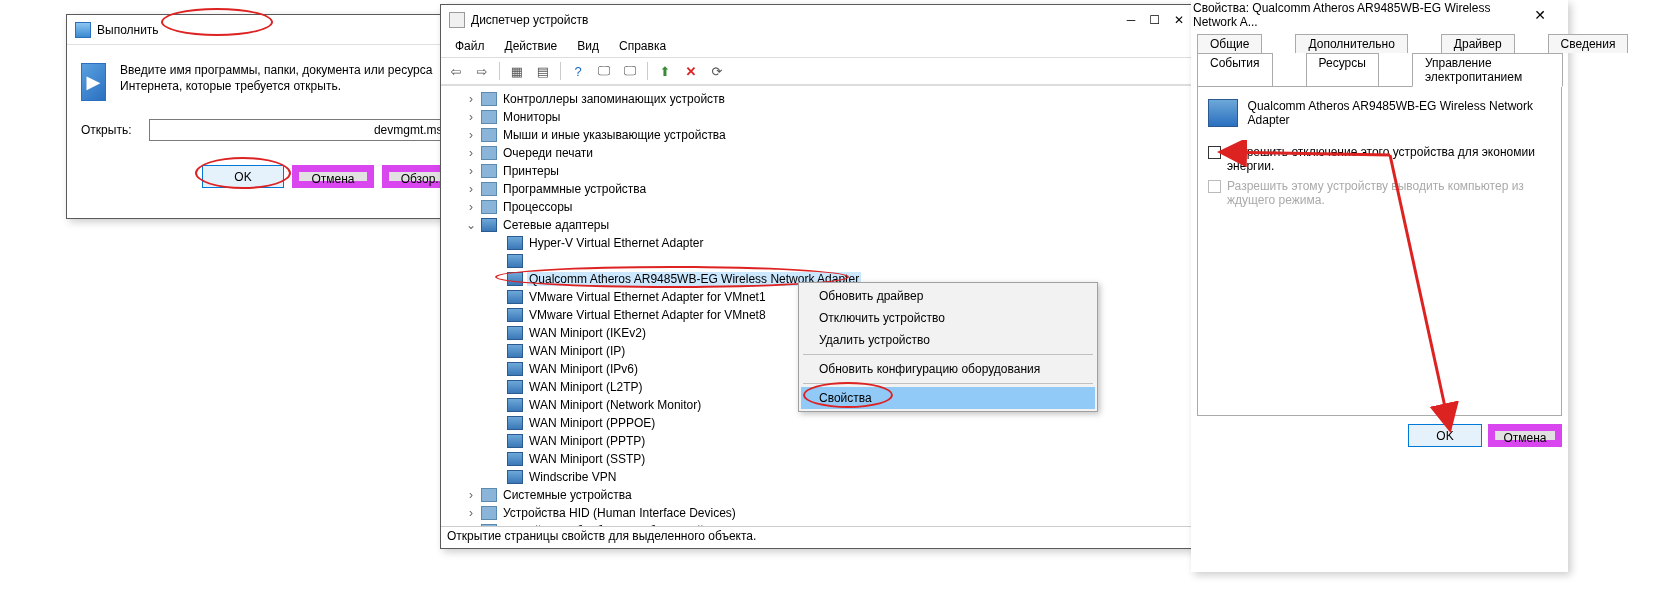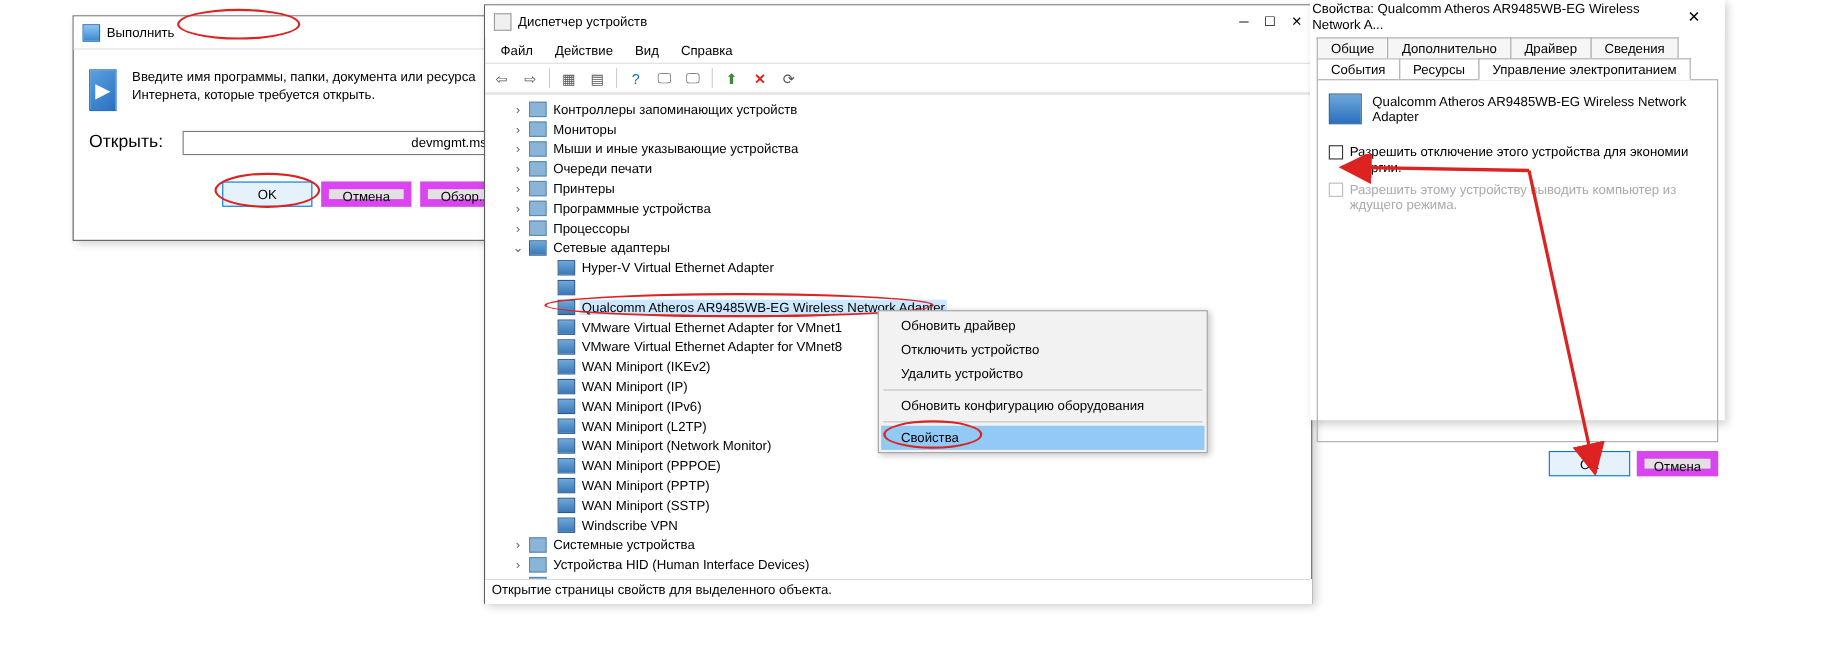--- a/index.html
+++ b/index.html
@@ -10,21 +10,21 @@
 
 #run-dialog { left: 18px; top: 14px; width: 413px; height: 205px; margin-left: 48px; }
 .titlebar { height: 30px; display: flex; align-items: center; padding: 0 8px; background: #fff; border-bottom: 1px solid #e0e0e0; }
 .titlebar .title { flex: 1; font-size: 12px; }
 .titlebar .close { width: 40px; text-align: center; font-size: 14px; cursor: pointer; }
 .run-body { padding: 18px 14px 10px 14px; }
 .run-top { display: flex; gap: 14px; }
 .run-icon { width: 38px; height: 38px; background: linear-gradient(135deg,#5aa0e0,#2a70c0); border: 1px solid #2a70c0; display: flex; align-items: center; justify-content: center; color: #fff; font-size: 18px; }
 .run-desc { font-size: 12px; line-height: 1.3; }
 .run-row { display: flex; align-items: center; gap: 18px; margin-top: 18px; }
-.run-row label { font-size: 16px; }
+.run-row label { font-size: 12px; }
 .combo { flex: 1; height: 22px; border: 1px solid #7a7a7a; display: flex; align-items: center; padding: 0 6px; position: relative; }
 .combo input { border: none; outline: none; flex: 1; font-size: 12px; text-align: right; }
 .combo .arrow { font-size: 10px; color: #555; }
 .btn-row { display: flex; justify-content: flex-end; gap: 8px; padding: 14px 14px 14px 14px; }
 .btn { min-width: 82px; height: 23px; border: 7px solid #d946ef; background: #e1e1e1; font-size: 12px; cursor: pointer; }
 .btn.default { border: 1px solid #0078d7; background: #e5f1fb; }
 
 .ring-red { border: 2.5px solid #d22; border-radius: 50%/50%; position: absolute; pointer-events: none; }
 
 
@@ -48,24 +48,24 @@
 .icon-net { background: linear-gradient(#6ea8d8,#3a78b8); border: 1px solid #2a5a90; }
 .statusbar { position: absolute; bottom: 0; left: 0; right: 0; height: 22px; border-top: 1px solid #ccc; padding: 2px 6px; font-size: 12px; background: #fff; }
 
 
 .ctxmenu { position: absolute; left: 798px; top: 282px; width: 300px; background: #f2f2f2; border: 1px solid #a0a0a0; box-shadow: 2px 2px 6px rgba(0,0,0,0.25); z-index: 50; padding: 2px; }
 .ctxmenu .item { padding: 4px 18px; font-size: 12px; cursor: pointer; }
 .ctxmenu .sep { height: 1px; background: #c0c0c0; margin: 3px 2px; }
 .ctxmenu .item.hov { background: #91c9f7; }
 
 
-#props { left: 1191px; top: 0; width: 377px; height: 382px; border: none; }
+#props { left: 1191px; top: 0; width: 377px; height: 572px; border: none; }
 #props .titlebar { border-bottom: none; padding-left: 2px; }
 .tabs { padding: 4px 6px 0 6px; }
-.tabrow { display: flex; }
+.tabrow { display: flex; gap: 34px; }
 .tab { border: 1px solid #aaa; border-bottom: none; padding: 2px 12px; font-size: 12px; background: #fff; margin-right: -1px; cursor: pointer; position: relative; }
 .tab.back { background: #f6f6f6; z-index: 1; }
 .tab.active { background: #fff; z-index: 3; border-bottom: 1px solid #fff; margin-bottom: -1px; }
 .tabpanel { border: 1px solid #aaa; padding: 12px 10px; height: 330px; position: relative; }
 .props-head { display: flex; align-items: center; gap: 10px; margin-bottom: 18px; }
 .props-icon { width: 32px; height: 28px; background: linear-gradient(#6ea8d8,#2a70c0); border: 1px solid #2a5a90; }
 .chk-row { display: flex; align-items: flex-start; gap: 6px; margin-bottom: 6px; font-size: 12px; }
 .chk { width: 13px; height: 13px; border: 1px solid #333; margin-top: 1px; flex-shrink: 0; }
 .chk.dis { border-color: #bbb; }
 .disabled-text { color: #aaa; }

